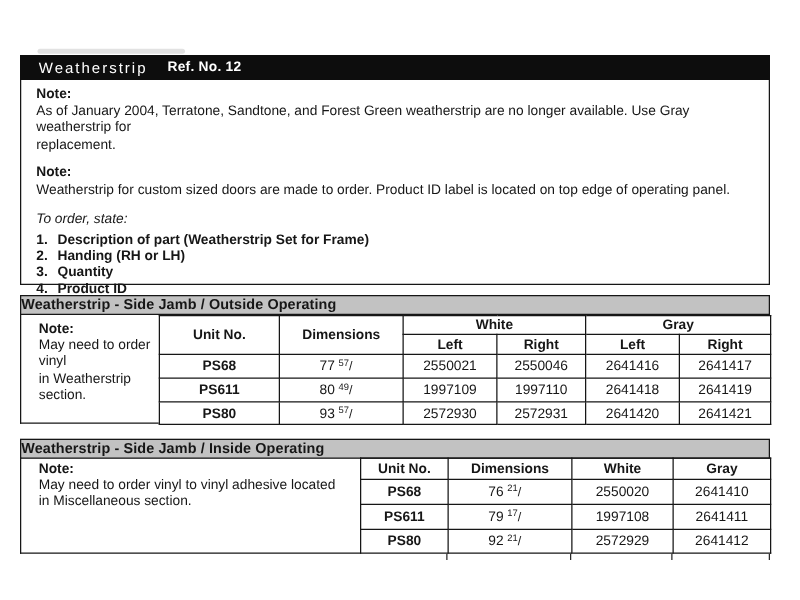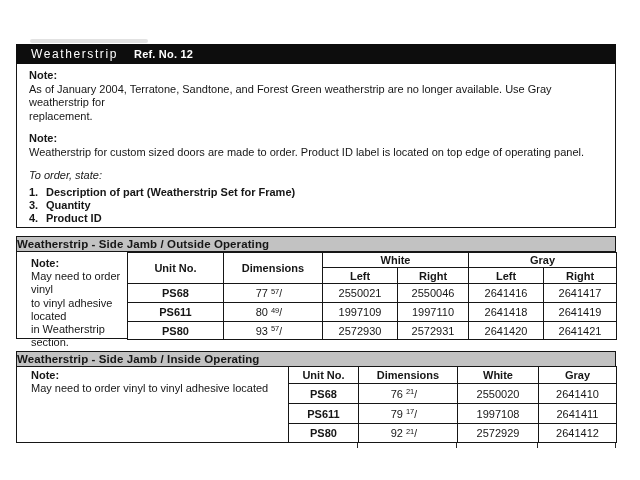--- a/index.html
+++ b/index.html
@@ -74,31 +74,31 @@
 
   <div class="introbox">
     <div class="bold">Note:</div>
     <div>As of January 2004, Terratone, Sandtone, and Forest Green weatherstrip are no longer available. Use Gray weatherstrip for</div>
     <div>replacement.</div>
     <div class="bold note2-m">Note:</div>
     <div>Weatherstrip for custom sized doors are made to order. Product ID label is located on top edge of operating panel.</div>
     <div class="italic order-m">To order, state:</div>
     <div class="list-m">
       <div class="oli"><span class="num">1.</span><span>Description of part (Weatherstrip Set for Frame)</span></div>
+      <div class="oli"><span class="num">2.</span><span>Handing (RH or LH)</span></div>
       <div class="oli"><span class="num">3.</span><span>Quantity</span></div>
       <div class="oli"><span class="num">4.</span><span>Product ID</span></div>
     </div>
   </div>
 
   <div class="secbar bar1">Weatherstrip - Side Jamb / Outside Operating</div>
 
   <div class="sidenote n1">
     <div class="bold">Note:</div>
     <div>May need to order vinyl</div>
-    <div>to vinyl adhesive located</div>
     <div>in Weatherstrip</div>
     <div>section.</div>
   </div>
 
   <table class="cat" id="table1">
     <colgroup>
         <col style="width:96px">
         <col style="width:99px">
         <col style="width:75px">
         <col style="width:71px">
@@ -143,20 +143,21 @@
       <td>2641421</td>
     </tr>
   </tbody>
     </table>
 
   <div class="secbar bar2">Weatherstrip - Side Jamb / Inside Operating</div>
 
   <div class="sidenote n2">
     <div class="bold">Note:</div>
     <div>May need to order vinyl to vinyl adhesive located</div>
+    <div>in Miscellaneous section.</div>
   </div>
 
   <table class="cat" id="table2">
     <colgroup>
         <col style="width:70px">
         <col style="width:99px">
         <col style="width:81px">
         <col style="width:78px">
       </colgroup>
     <tbody>

